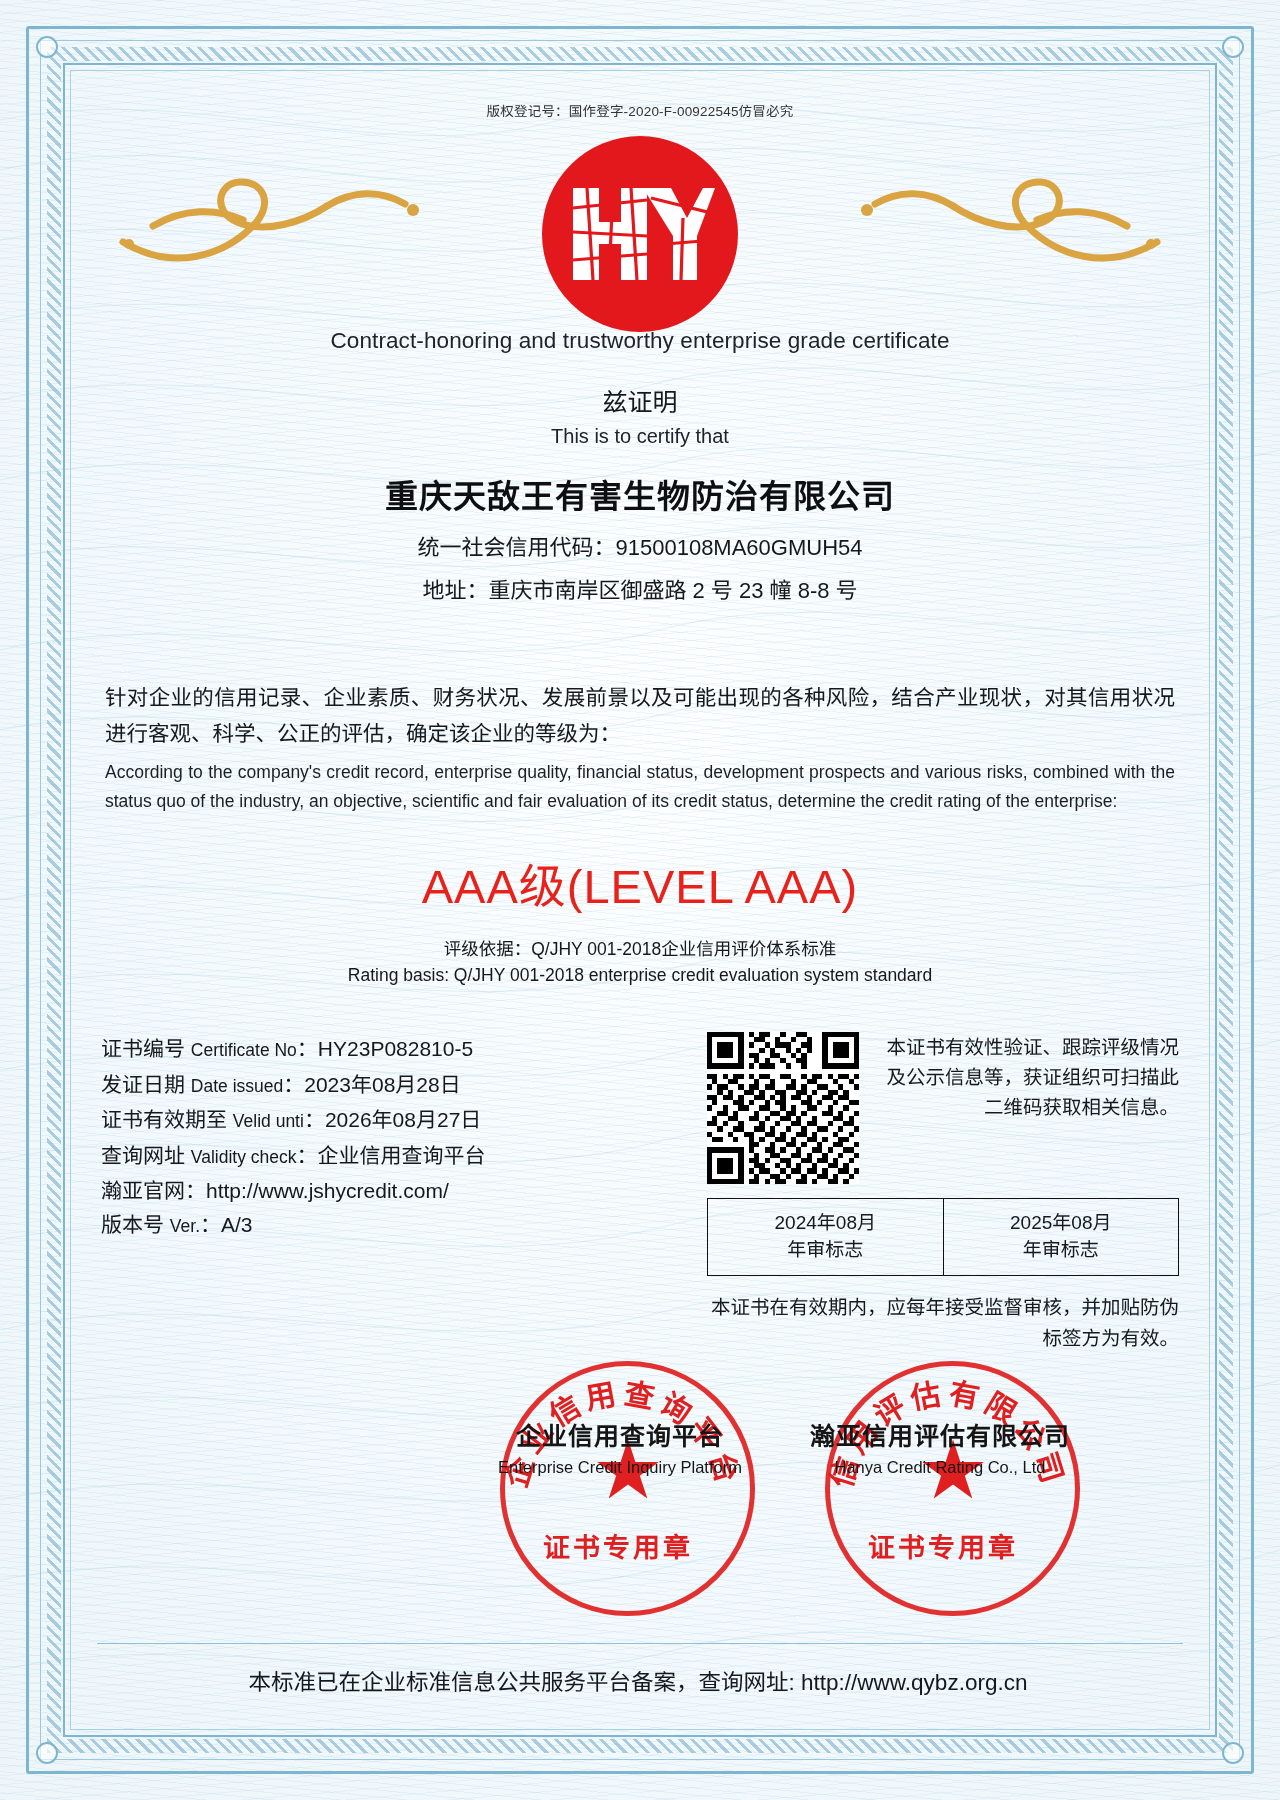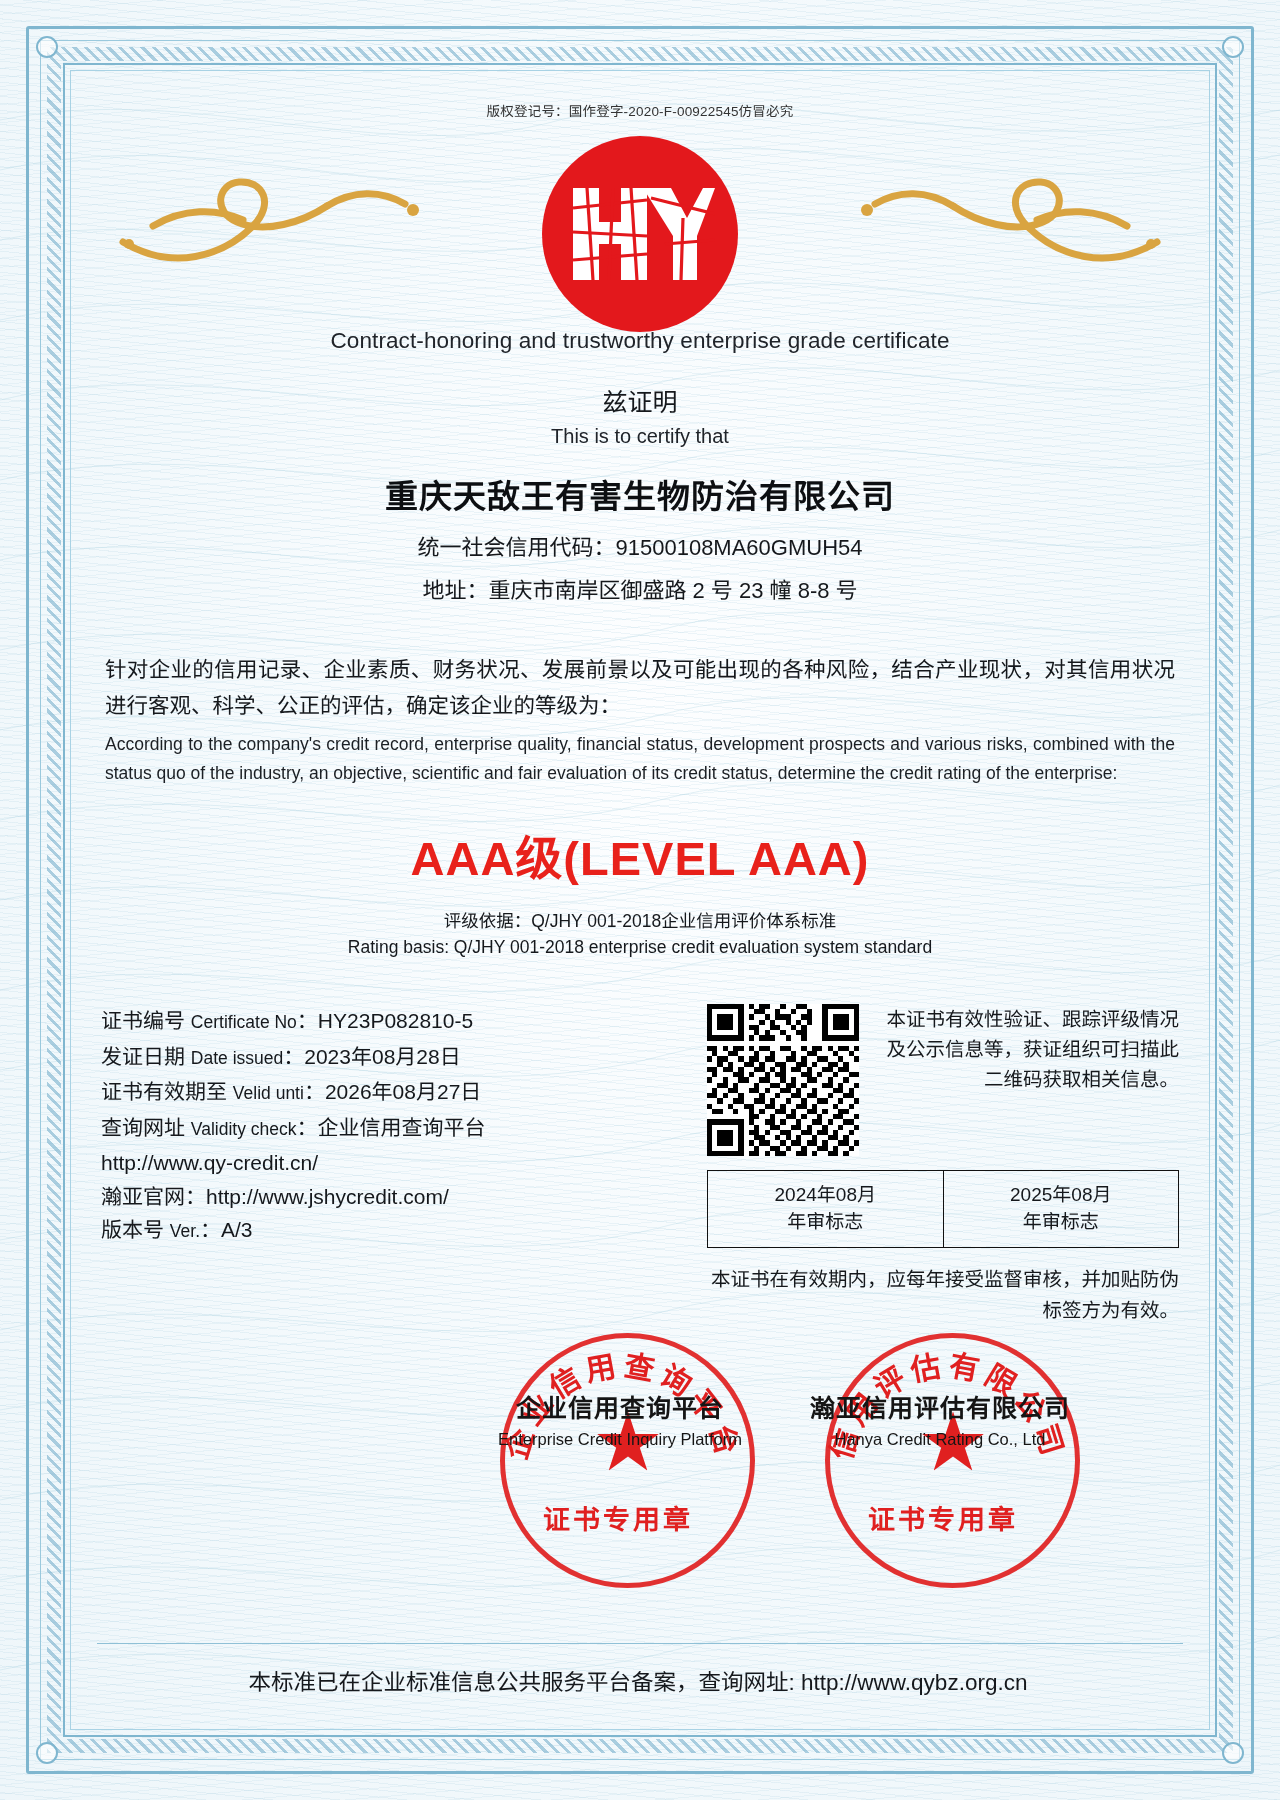--- a/index.html
+++ b/index.html
@@ -174,21 +174,21 @@
   }
   .credit-code, .addr {
     text-align: center;
     font-size: 22px;
     margin-top: 11px;
     color: #15181c;
   }
 
   
   .body-block {
-    margin-top: 48px;
+    margin-top: 76px;
     padding: 0 20px;
   }
   .body-cn {
     font-size: 21.5px;
     line-height: 36px;
     color: #15181c;
     text-align: justify;
     text-indent: 0;
   }
   .body-en {
@@ -196,21 +196,21 @@
     line-height: 29px;
     color: #1b1f24;
     margin-top: 6px;
     text-align: justify;
   }
 
   
   .level {
     text-align: center;
     font-size: 47px;
-    font-weight: bold;
+    font-weight: normal;
     color: #e8211b;
     margin-top: 32px;
     letter-spacing: 1px;
   }
   .basis-cn {
     text-align: center;
     font-size: 17.5px;
     margin-top: 18px;
     color: #15181c;
   }
@@ -487,23 +487,20 @@
           <span>发证日期</span>
           <span class="en">Date issued</span><span>：</span><span>2023年08月28日</span>
         </div>
         <div class="detail-line">
           <span>证书有效期至</span>
           <span class="en">Velid unti</span><span>：</span><span>2026年08月27日</span>
         </div>
         <div class="detail-line">
           <span>查询网址</span>
           <span class="en">Validity check</span><span>：</span><span>企业信用查询平台</span>
-        </div>
-        <div class="detail-line">
-          <span>http://www.qy-credit.cn/</span>
         </div>
         <div class="detail-line">
           <span>瀚亚官网</span><span>：</span><span>http://www.jshycredit.com/</span>
         </div>
         <div class="detail-line">
           <span>版本号</span>
           <span class="en">Ver.</span><span>：</span><span>A/3</span>
         </div>
       </div>
 

